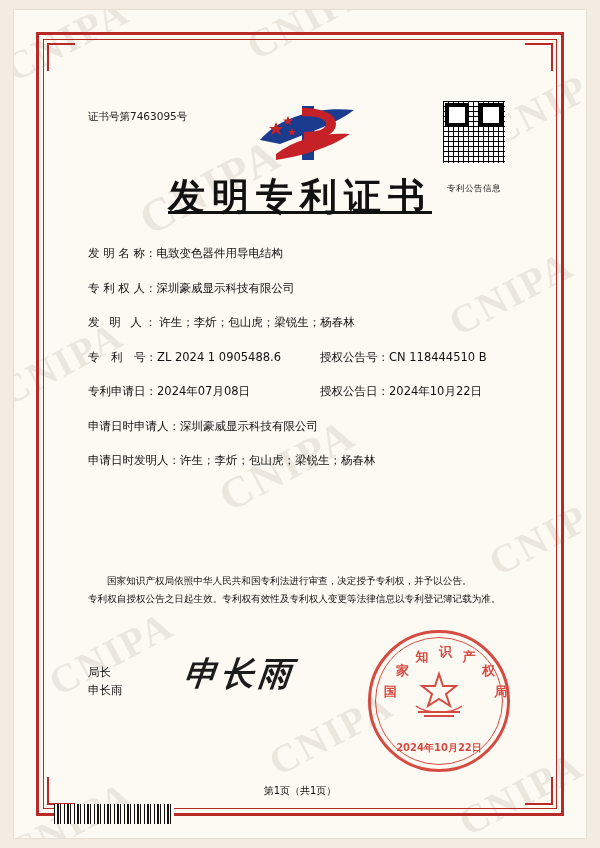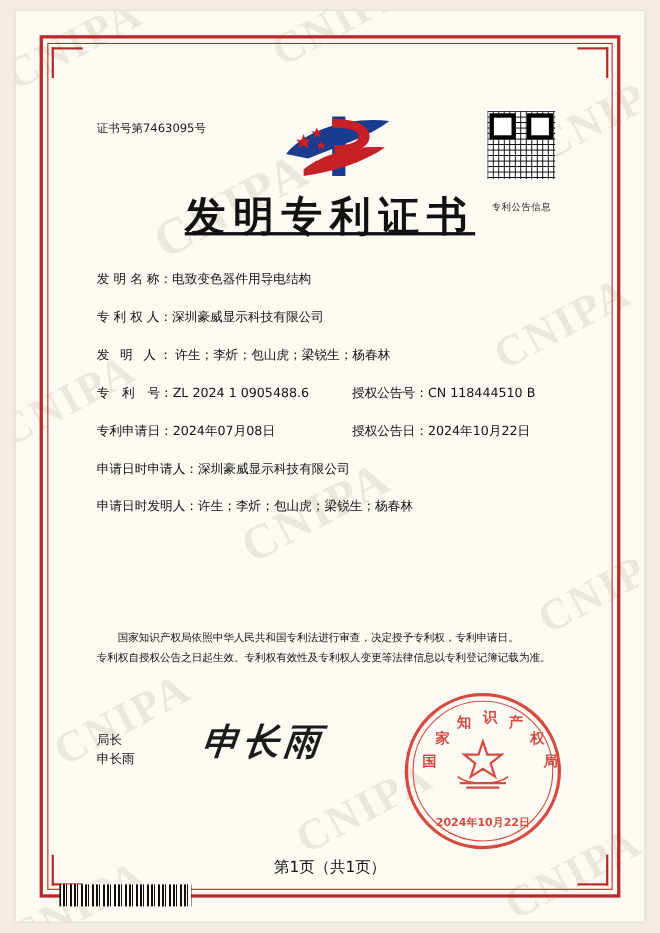--- a/index.html
+++ b/index.html
@@ -270,21 +270,21 @@
     white-space: nowrap;
   }
 
   
   .page-no {
     position: absolute;
     left: 0;
     bottom: 40px;
     width: 100%;
     text-align: center;
-    font-size: 14px;
+    font-size: 10px;
     color: #111;
   }
   .barcode {
     position: absolute;
     left: 40px;
     bottom: 14px;
     width: 120px;
     height: 20px;
     background-image: repeating-linear-gradient(
       90deg,
@@ -390,21 +390,21 @@
       </div>
 
       <div class="row">
         <span class="label">申请日时发明人：</span>
         <span class="value">许生；李炘；包山虎；梁锐生；杨春林</span>
       </div>
 
     </div>
 
     <div class="statement">
-      <p class="indent">国家知识产权局依照中华人民共和国专利法进行审查，决定授予专利权，专利申请日。</p>
+      <p class="indent">国家知识产权局依照中华人民共和国专利法进行审查，决定授予专利权，并予以公告。</p>
       <p>专利权自授权公告之日起生效。专利权有效性及专利权人变更等法律信息以专利登记簿记载为准。</p>
     </div>
 
     <div class="sign-label">
       <div>局长</div>
       <div>申长雨</div>
     </div>
     <div class="sign-script">申长雨</div>
 
     <div class="seal">

